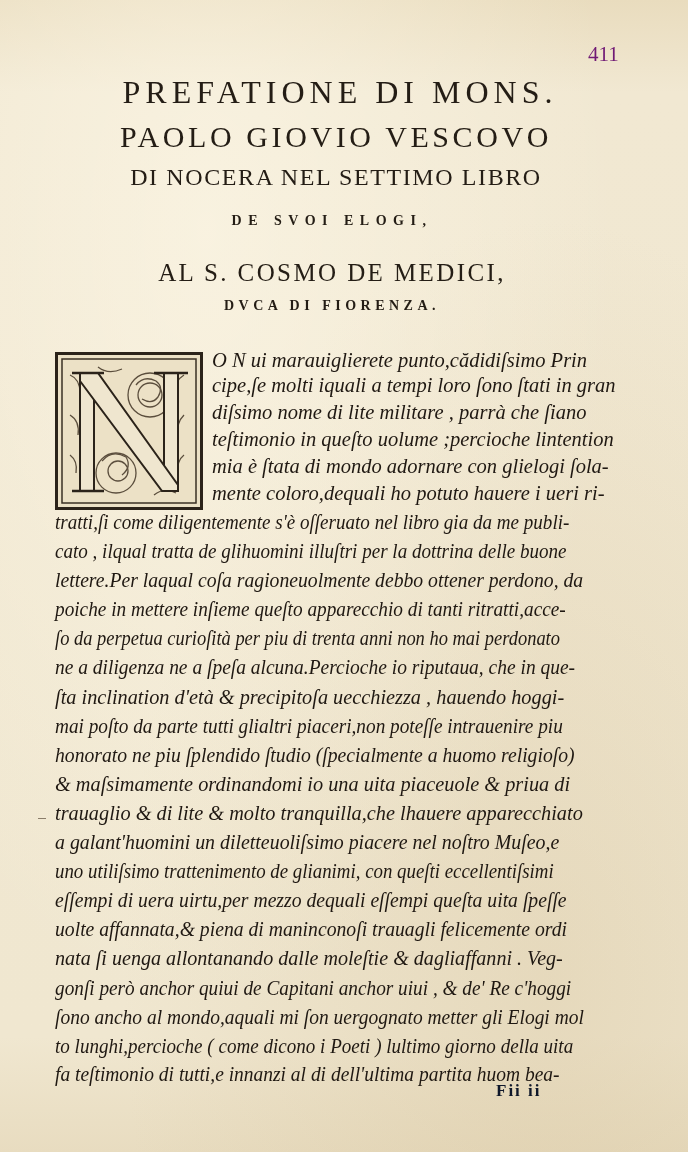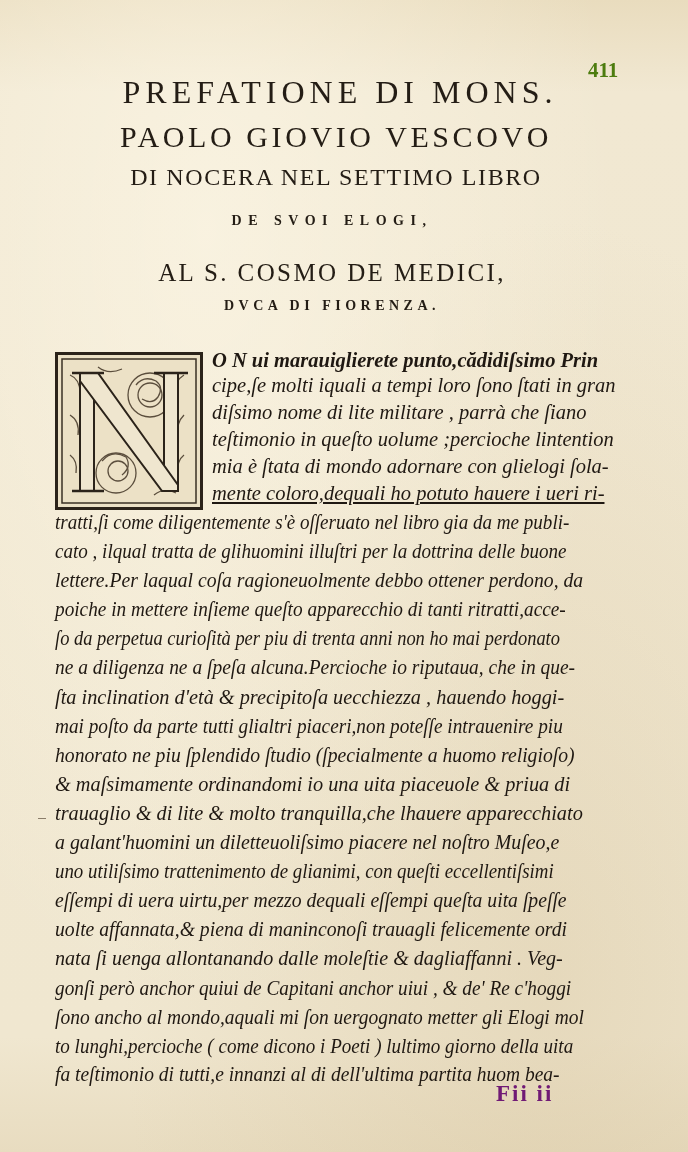--- a/index.html
+++ b/index.html
@@ -8,22 +8,22 @@
     background:#efe5cc;
     background-image:
       radial-gradient(ellipse at 30% 20%, rgba(255,250,235,0.55), rgba(255,250,235,0) 60%),
       radial-gradient(ellipse at 80% 85%, rgba(210,190,150,0.35), rgba(210,190,150,0) 55%),
       linear-gradient(180deg, #e9dcbe 0%, #f1e8d2 8%, #f0e7d0 90%, #e8dcc0 100%);
     position:relative;
     font-family:"Liberation Serif", "DejaVu Serif", serif;
     color:#231c14;
   }
   .page-number {
-    position:absolute; left:588px; top:58px;
-    font-size:21px; letter-spacing:0px; color:#4d7c0f;font-weight:bold;
+    position:absolute; left:588px; top:42px;
+    font-size:21px; letter-spacing:0px; color:#701a75;
   }
   .heading {
     position:absolute; left:0; width:688px; text-align:center;
     white-space:nowrap; color:#241d15; font-weight:normal;
   }
   .h1 { top:74px; font-size:32px; letter-spacing:5px; left:-4px; }
   .h2 { top:120px; font-size:30px; letter-spacing:3.6px; left:-8px; }
   .h3 { top:164px; font-size:24px; letter-spacing:1.6px; left:-8px; }
   .h4 { top:213px; font-size:14px; letter-spacing:6.5px; left:-12px; font-weight:bold; }
   .h5 { top:259px; font-size:25px; letter-spacing:2.4px; left:-12px; }
@@ -35,22 +35,22 @@
   }
   .dropcap svg { display:block; }
 
   .body-line {
     position:absolute; white-space:nowrap;
     font-family:"Liberation Serif", "DejaVu Serif", serif;
     font-style:italic; font-size:20.5px; color:#1f1812;
     transform-origin:left top;
   }
   .signature {
-    position:absolute; left:496px; top:1081px; font-size:23px; letter-spacing:2px;
-    color:#701a75; font-weight:bold;
+    position:absolute; left:496px; top:1081px; font-size:17px; letter-spacing:2px;
+    color:#0f172a; font-weight:bold;
   }
   .margin-mark {
     position:absolute; left:38px; top:818px; width:8px; height:1px; background:#8a7d6a;
   }
 </style>
 </head>
 <body>
 
 <div class="page-number">411</div>
 
@@ -87,26 +87,26 @@
     <g stroke="#2b231a" stroke-width="2.5">
       <line x1="14" y1="18" x2="46" y2="18"></line>
       <line x1="96" y1="18" x2="130" y2="18"></line>
       <line x1="14" y1="136" x2="46" y2="136"></line>
     </g>
   </svg>
 </div>
 
 <div class="margin-mark"></div>
 
-<div class="body-line" style="left:212px; top:349px; width:428px;font-weight:bold;">O N  ui marauiglierete punto,cădidiſsimo Prin</div>
+<div class="body-line" style="left:212px; top:349px; width:428px;">O N  ui marauiglierete punto,cădidiſsimo Prin</div>
 <div class="body-line" style="left:212px; top:374px;text-align:right;">cipe,ſe molti iquali a tempi loro ſono ſtati in gran</div>
 <div class="body-line" style="left:212px; top:401px;">diſsimo nome di lite militare , parrà che ſiano</div>
 <div class="body-line" style="left:212px; top:428px;">teſtimonio in queſto uolume ;percioche lintention</div>
 <div class="body-line" style="left:212px; top:455px;">mia è ſtata di mondo adornare con glielogi ſola-</div>
-<div class="body-line" style="left:212px; top:482px;text-decoration:underline;">mente coloro,dequali ho potuto hauere i ueri ri-</div>
+<div class="body-line" style="left:212px; top:482px;">mente coloro,dequali ho potuto hauere i ueri ri-</div>
 <div class="body-line" style="left:55px; top:511px; transform:scaleX(0.93);">tratti,ſi come diligentemente s'è oſſeruato nel libro gia da me publi-</div>
 <div class="body-line" style="left:55px; top:540px; transform:scaleX(0.93);">cato , ilqual tratta de glihuomini illuſtri per la dottrina delle buone</div>
 <div class="body-line" style="left:55px; top:569px; transform:scaleX(0.96);">lettere.Per laqual coſa ragioneuolmente debbo ottener perdono, da</div>
 <div class="body-line" style="left:55px; top:598px; transform:scaleX(0.94);">poiche in mettere inſieme queſto apparecchio di tanti ritratti,acce-</div>
 <div class="body-line" style="left:55px; top:627px; transform:scaleX(0.90);">ſo da perpetua curioſità per piu di trenta anni non ho mai perdonato</div>
 <div class="body-line" style="left:55px; top:656px; transform:scaleX(0.95);">ne a diligenza ne a ſpeſa alcuna.Percioche io riputaua, che in que-</div>
 <div class="body-line" style="left:55px; top:686px; transform:scaleX(0.99);">ſta inclination d'età &amp; precipitoſa uecchiezza , hauendo hoggi-</div>
 <div class="body-line" style="left:55px; top:715px; transform:scaleX(0.94);">mai poſto da parte tutti glialtri piaceri,non poteſſe intrauenire piu</div>
 <div class="body-line" style="left:55px; top:744px; transform:scaleX(0.96);">honorato ne piu ſplendido ſtudio (ſpecialmente a huomo religioſo)</div>
 <div class="body-line" style="left:55px; top:773px; transform:scaleX(0.99);">&amp; maſsimamente ordinandomi io una uita piaceuole &amp; priua di</div>

